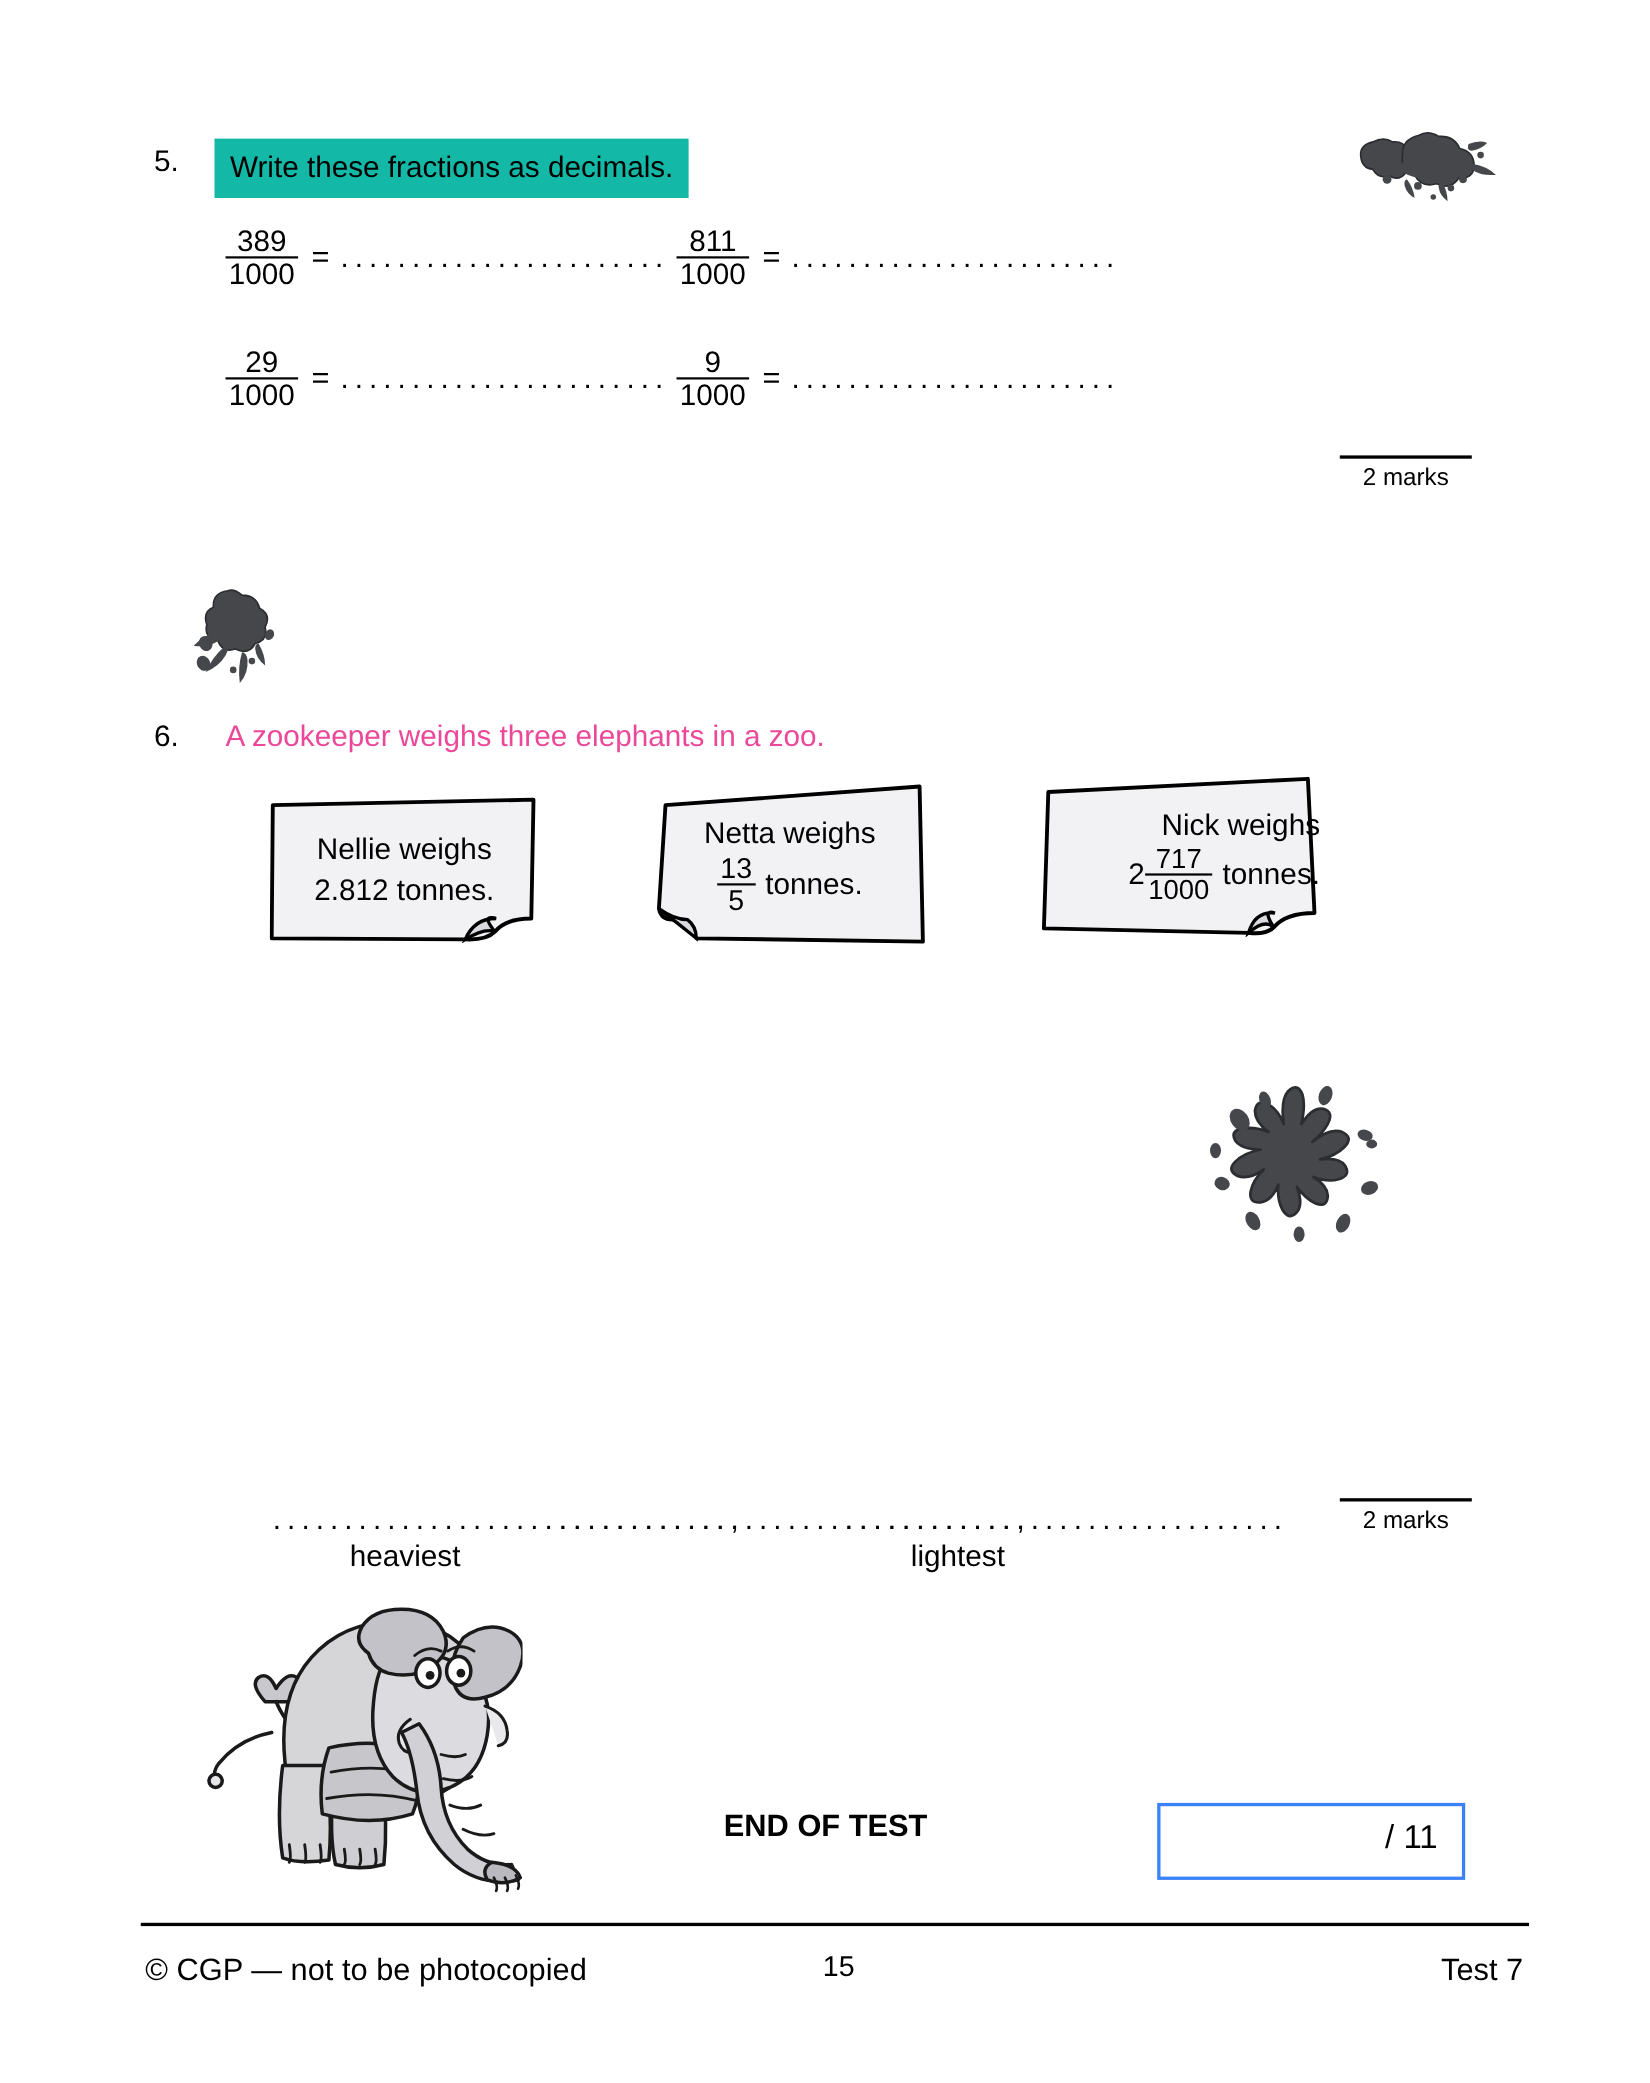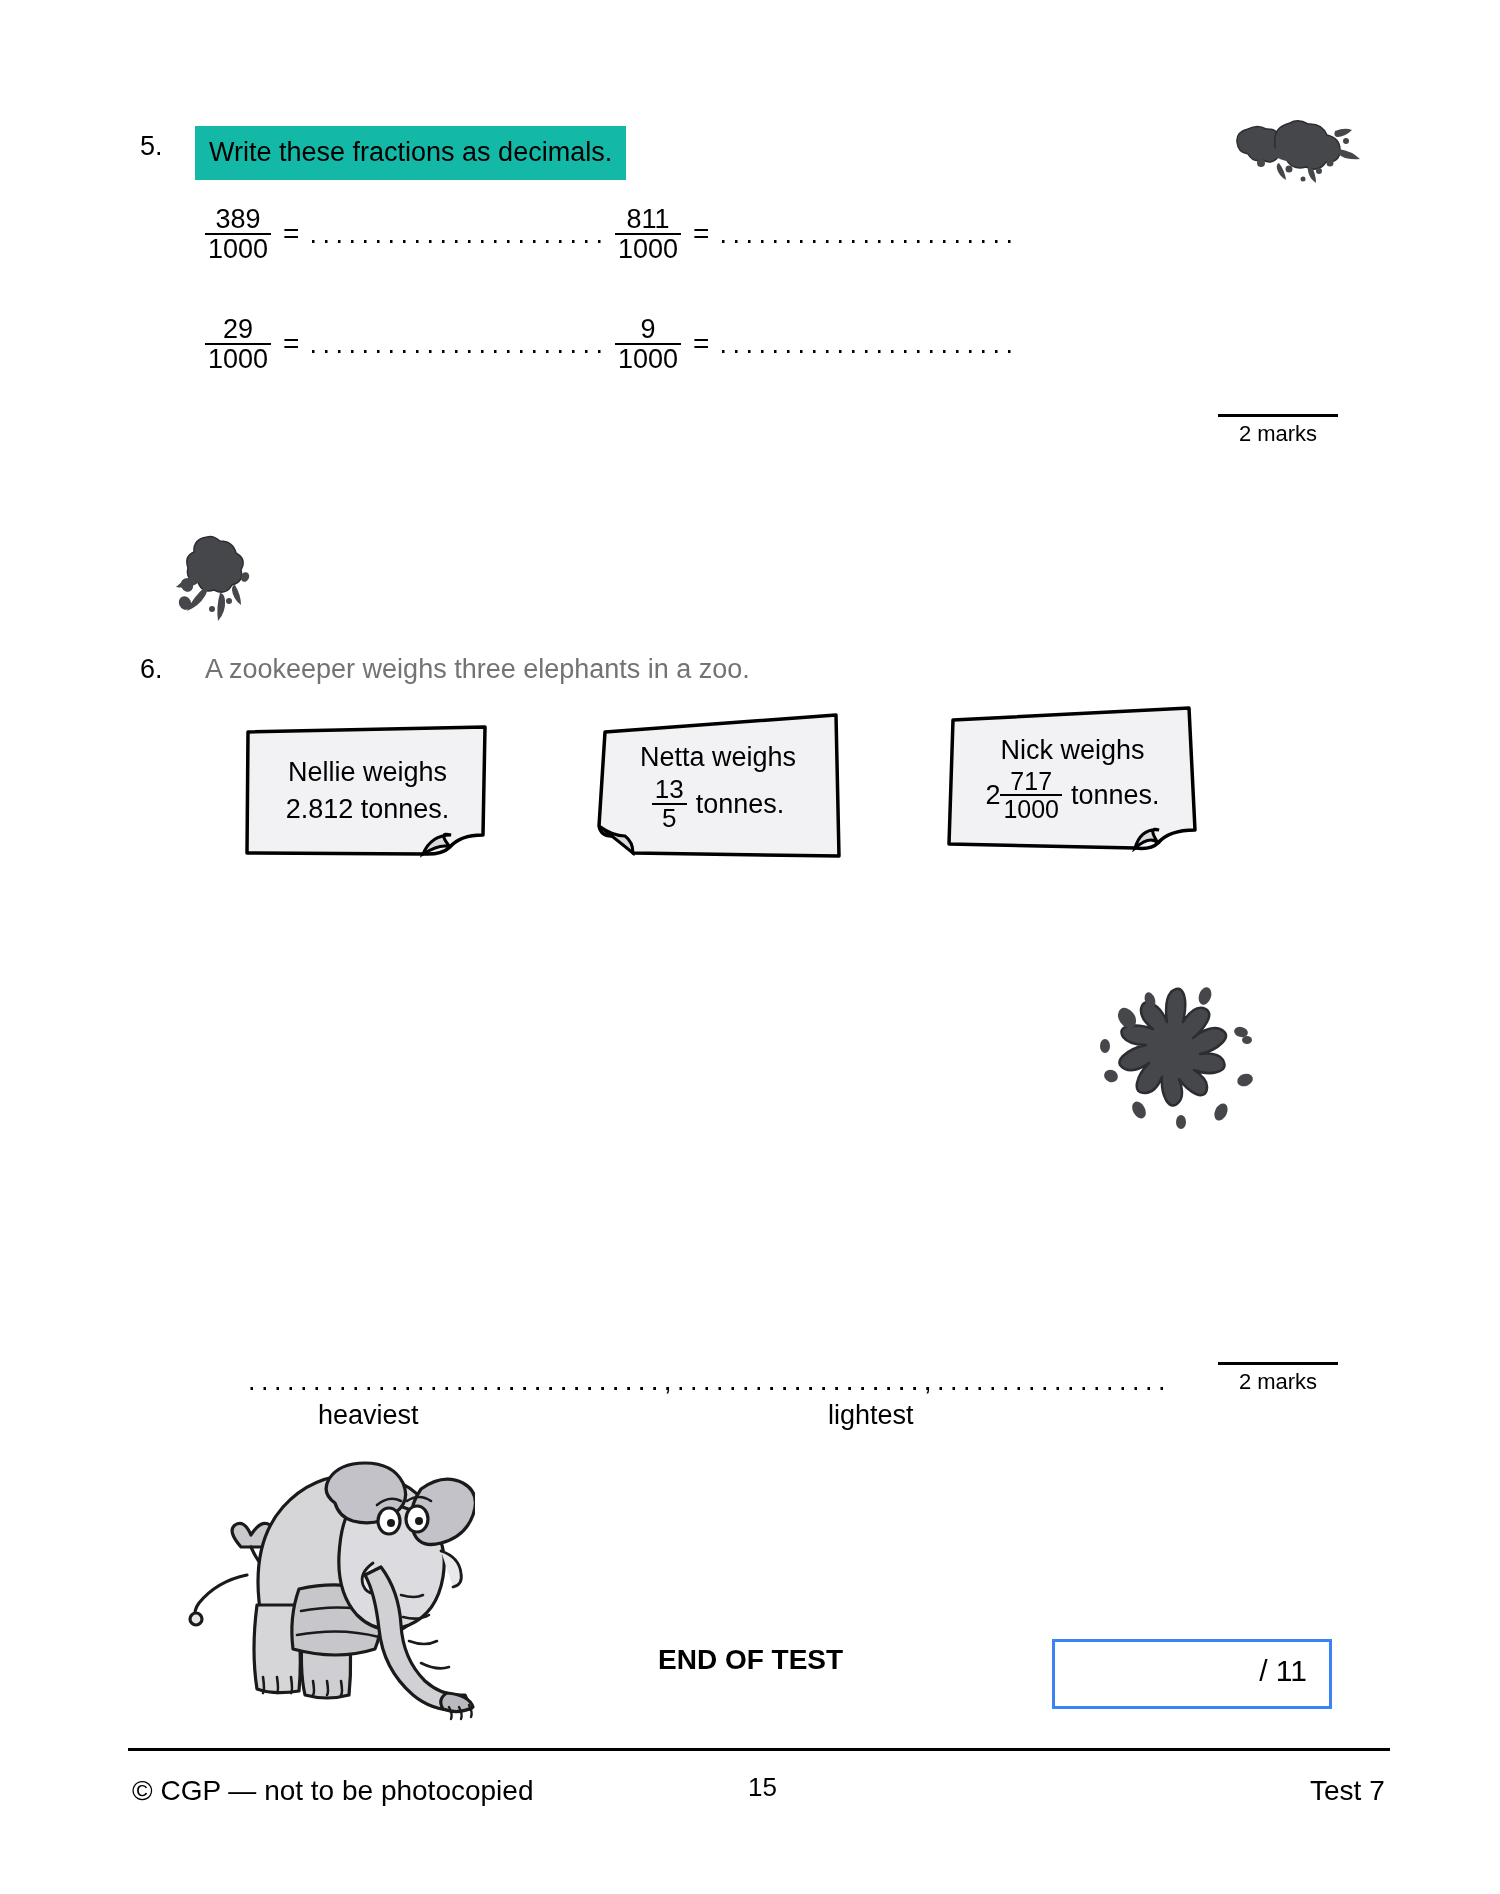--- a/index.html
+++ b/index.html
@@ -32,21 +32,21 @@
     font-size: 27px;
     line-height: 1;
     padding: 13px 14px 14px 14px;
     white-space: nowrap;
     color: #000;
   }
   .plain-text {
     position: absolute;
     font-size: 27px;
     white-space: nowrap;
-    color: #737373;
+    color: #ec4899;
   }
 
   
   .frac {
     display: inline-block;
     vertical-align: middle;
     text-align: center;
     line-height: 1.05;
   }
   .frac .num {
@@ -280,21 +280,21 @@
         <span style="margin-left:9px;">tonnes.</span>
       </div>
     </div>
   </div>
 
   <div class="card" style="left:945px; top:702px;">
     <svg width="255" height="150" viewBox="0 0 255 150">
       <path d="M8 18 L244 6 L250 128 Q224 128 213 141 Q206 148 190 146 L4 142 Z" fill="#f2f2f4" stroke="#000" stroke-width="3.5" stroke-linejoin="round"></path>
       <path d="M190 146 Q205 133 213 141 Q202 124 214 128 Q196 126 190 146 Z" fill="#d9d9de" stroke="#000" stroke-width="3"></path>
     </svg>
-    <div class="card-text" style="padding-bottom:14px;">
+    <div class="card-text" style="padding-bottom:14px;align-items:flex-end;">
       <div>Nick weighs</div>
       <div class="line2">
         <span style="font-size:27px;">2</span>
         <span class="frac" style="font-size:25px;">
           <span class="num">717</span>
           <span class="den">1000</span>
         </span>
         <span style="margin-left:9px;">tonnes.</span>
       </div>
     </div>

